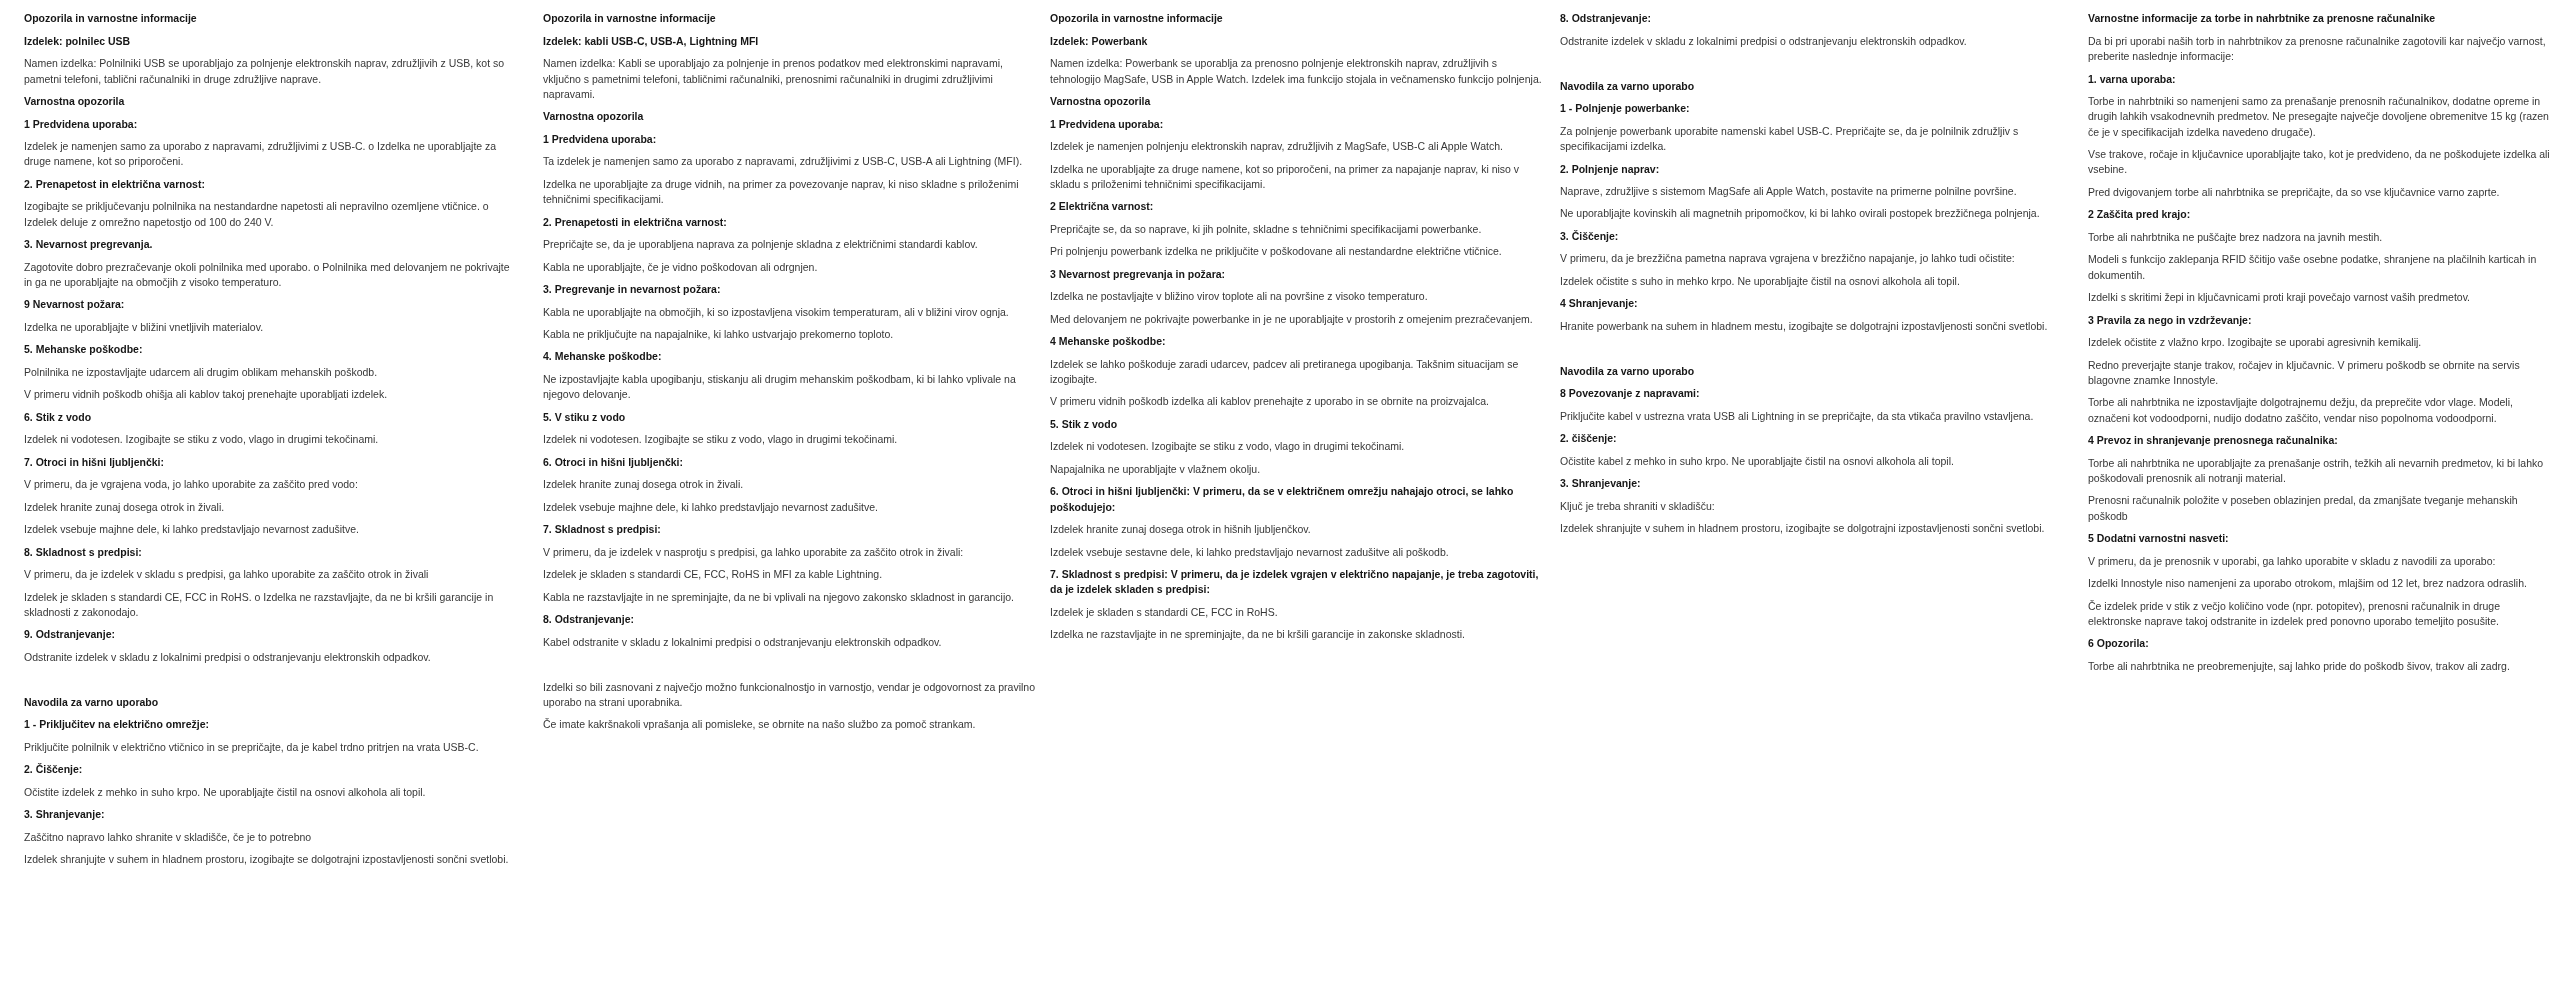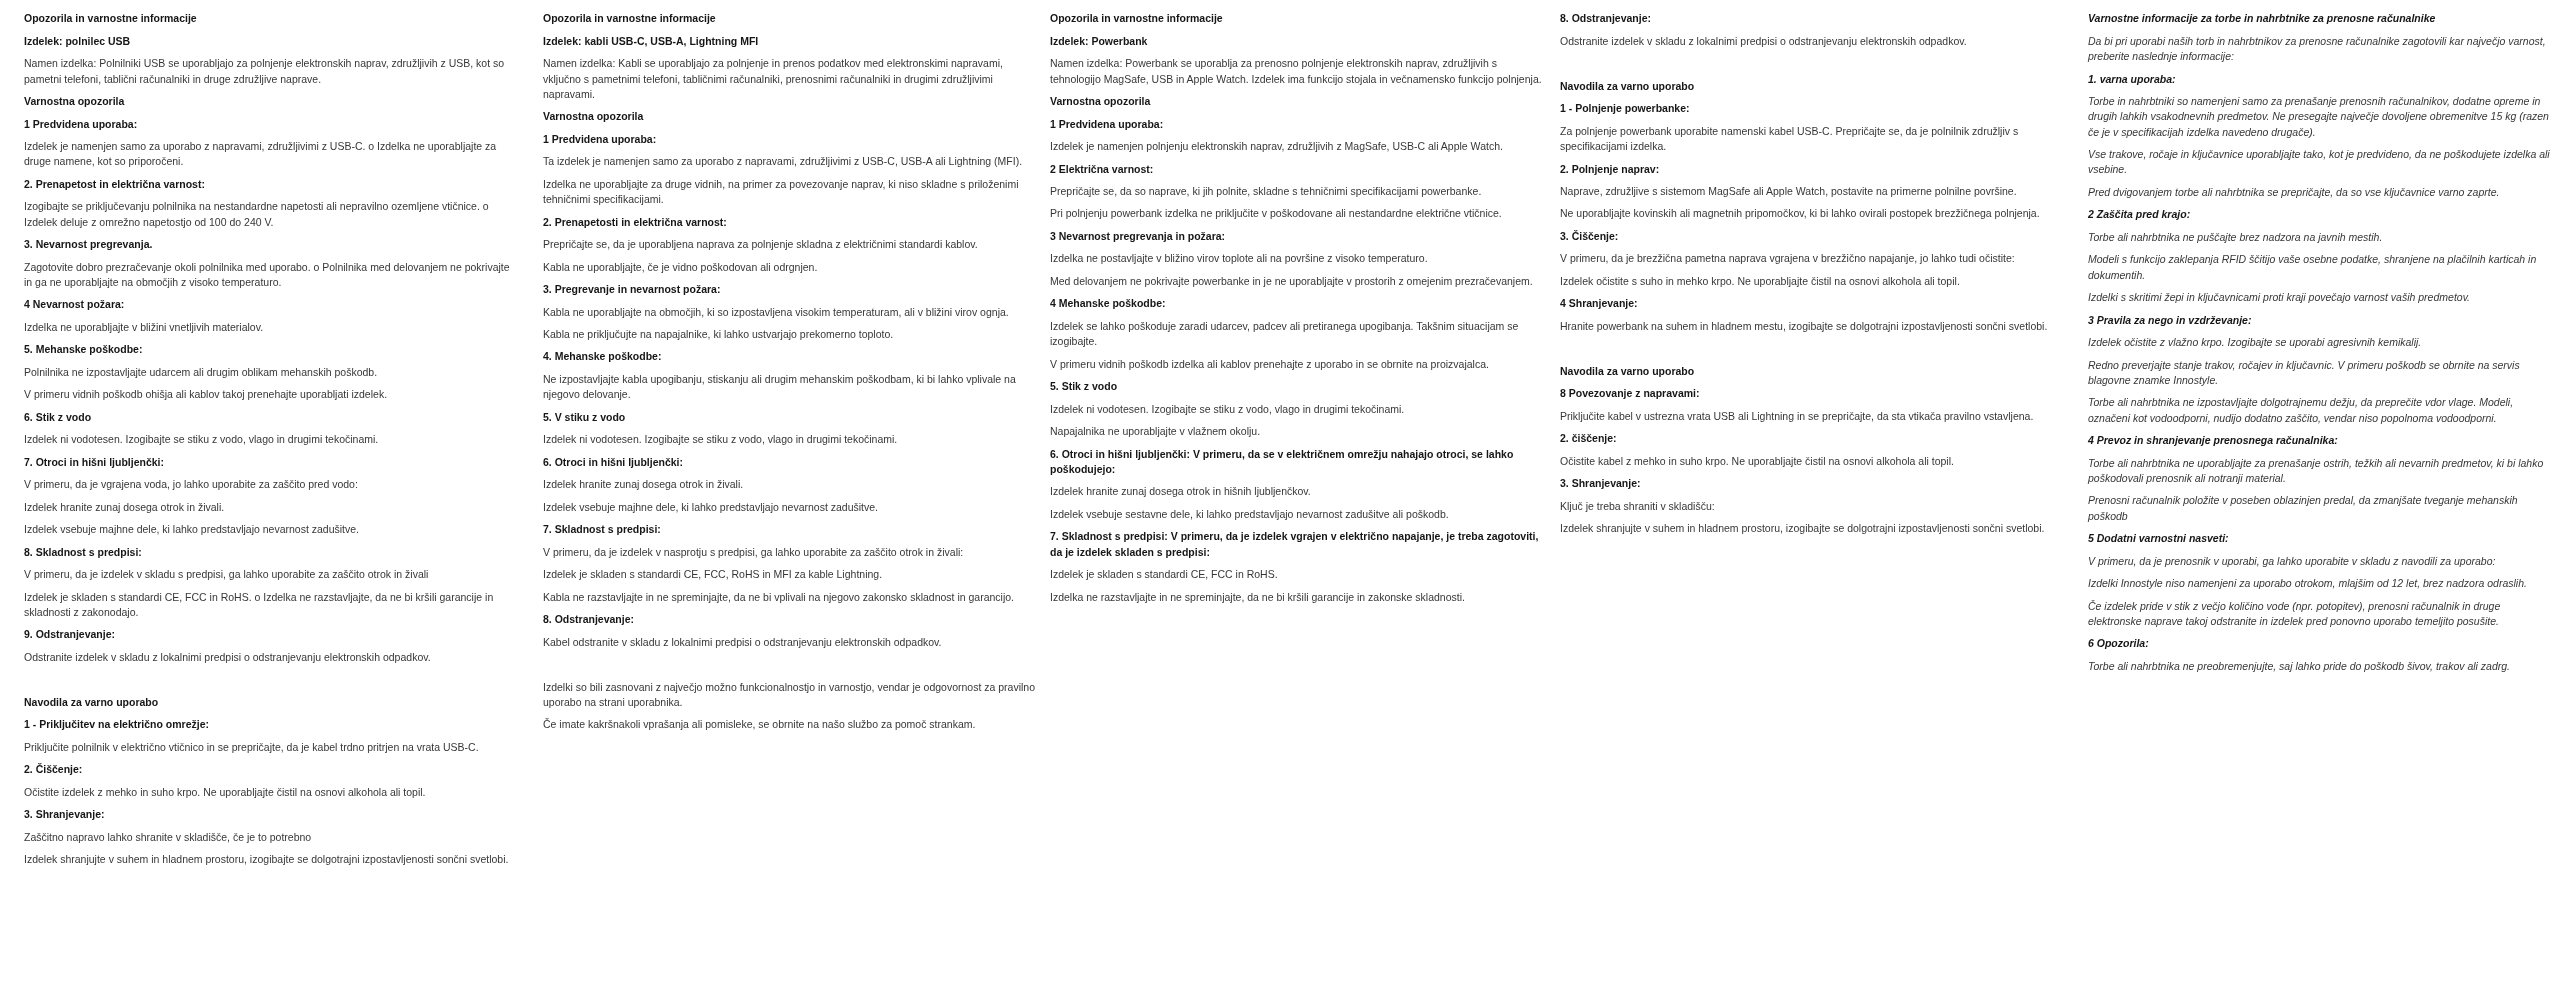--- a/index.html
+++ b/index.html
@@ -21,21 +21,21 @@
     position: absolute;
     top: 11.3px;
     font-size: 10.5px;
     line-height: 15.3px;
     color: #373737;
   }
   .col1 { left: 24px;   width: 493px; }
   .col2 { left: 543px;  width: 493px; }
   .col3 { left: 1050px; width: 494px; }
   .col4 { left: 1560px; width: 496px; }
-  .col5 { left: 2088px; width: 467px; font-style: italic; }
+  .col5 { left: 2088px; width: 467px; }
   .hd {
     font-size: 10.5px;
     font-weight: 700;
     color: #161616;
     margin: 0 0 7.2px 0;
   }
   .bd {
     margin: 0 0 7.2px 0;
   }
   .gap {
@@ -50,21 +50,21 @@
       <h3 class="hd">Opozorila in varnostne informacije</h3>
       <h3 class="hd">Izdelek: polnilec USB</h3>
       <p class="bd">Namen izdelka: Polnilniki USB se uporabljajo za polnjenje elektronskih naprav, združljivih z USB, kot so pametni telefoni, tablični računalniki in druge združljive naprave.</p>
       <h3 class="hd">Varnostna opozorila</h3>
       <h3 class="hd">1 Predvidena uporaba:</h3>
       <p class="bd">Izdelek je namenjen samo za uporabo z napravami, združljivimi z USB-C. o Izdelka ne uporabljajte za druge namene, kot so priporočeni.</p>
       <h3 class="hd">2. Prenapetost in električna varnost:</h3>
       <p class="bd">Izogibajte se priključevanju polnilnika na nestandardne napetosti ali nepravilno ozemljene vtičnice. o Izdelek deluje z omrežno napetostjo od 100 do 240 V.</p>
       <h3 class="hd">3. Nevarnost pregrevanja.</h3>
       <p class="bd">Zagotovite dobro prezračevanje okoli polnilnika med uporabo. o Polnilnika med delovanjem ne pokrivajte in ga ne uporabljajte na območjih z visoko temperaturo.</p>
-      <h3 class="hd">4 Nevarnost požara:</h3>
+      <h3 class="hd">9 Nevarnost požara:</h3>
       <p class="bd">Izdelka ne uporabljajte v bližini vnetljivih materialov.</p>
       <h3 class="hd">5. Mehanske poškodbe:</h3>
       <p class="bd">Polnilnika ne izpostavljajte udarcem ali drugim oblikam mehanskih poškodb.</p>
       <p class="bd">V primeru vidnih poškodb ohišja ali kablov takoj prenehajte uporabljati izdelek.</p>
       <h3 class="hd">6. Stik z vodo</h3>
       <p class="bd">Izdelek ni vodotesen. Izogibajte se stiku z vodo, vlago in drugimi tekočinami.</p>
       <h3 class="hd">7. Otroci in hišni ljubljenčki:</h3>
       <p class="bd">V primeru, da je vgrajena voda, jo lahko uporabite za zaščito pred vodo:</p>
       <p class="bd">Izdelek hranite zunaj dosega otrok in živali.</p>
       <p class="bd">Izdelek vsebuje majhne dele, ki lahko predstavljajo nevarnost zadušitve.</p>
@@ -114,20 +114,21 @@
       <p class="bd">Izdelki so bili zasnovani z največjo možno funkcionalnostjo in varnostjo, vendar je odgovornost za pravilno uporabo na strani uporabnika.</p>
       <p class="bd">Če imate kakršnakoli vprašanja ali pomisleke, se obrnite na našo službo za pomoč strankam.</p>
     </div>
     <div class="col col3">
       <h3 class="hd">Opozorila in varnostne informacije</h3>
       <h3 class="hd">Izdelek: Powerbank</h3>
       <p class="bd">Namen izdelka: Powerbank se uporablja za prenosno polnjenje elektronskih naprav, združljivih s tehnologijo MagSafe, USB in Apple Watch. Izdelek ima funkcijo stojala in večnamensko funkcijo polnjenja.</p>
       <h3 class="hd">Varnostna opozorila</h3>
       <h3 class="hd">1 Predvidena uporaba:</h3>
       <p class="bd">Izdelek je namenjen polnjenju elektronskih naprav, združljivih z MagSafe, USB-C ali Apple Watch.</p>
+      <p class="bd">Izdelka ne uporabljajte za druge namene, kot so priporočeni, na primer za napajanje naprav, ki niso v skladu s priloženimi tehničnimi specifikacijami.</p>
       <h3 class="hd">2 Električna varnost:</h3>
       <p class="bd">Prepričajte se, da so naprave, ki jih polnite, skladne s tehničnimi specifikacijami powerbanke.</p>
       <p class="bd">Pri polnjenju powerbank izdelka ne priključite v poškodovane ali nestandardne električne vtičnice.</p>
       <h3 class="hd">3 Nevarnost pregrevanja in požara:</h3>
       <p class="bd">Izdelka ne postavljajte v bližino virov toplote ali na površine z visoko temperaturo.</p>
       <p class="bd">Med delovanjem ne pokrivajte powerbanke in je ne uporabljajte v prostorih z omejenim prezračevanjem.</p>
       <h3 class="hd">4 Mehanske poškodbe:</h3>
       <p class="bd">Izdelek se lahko poškoduje zaradi udarcev, padcev ali pretiranega upogibanja. Takšnim situacijam se izogibajte.</p>
       <p class="bd">V primeru vidnih poškodb izdelka ali kablov prenehajte z uporabo in se obrnite na proizvajalca.</p>
       <h3 class="hd">5. Stik z vodo</h3>

